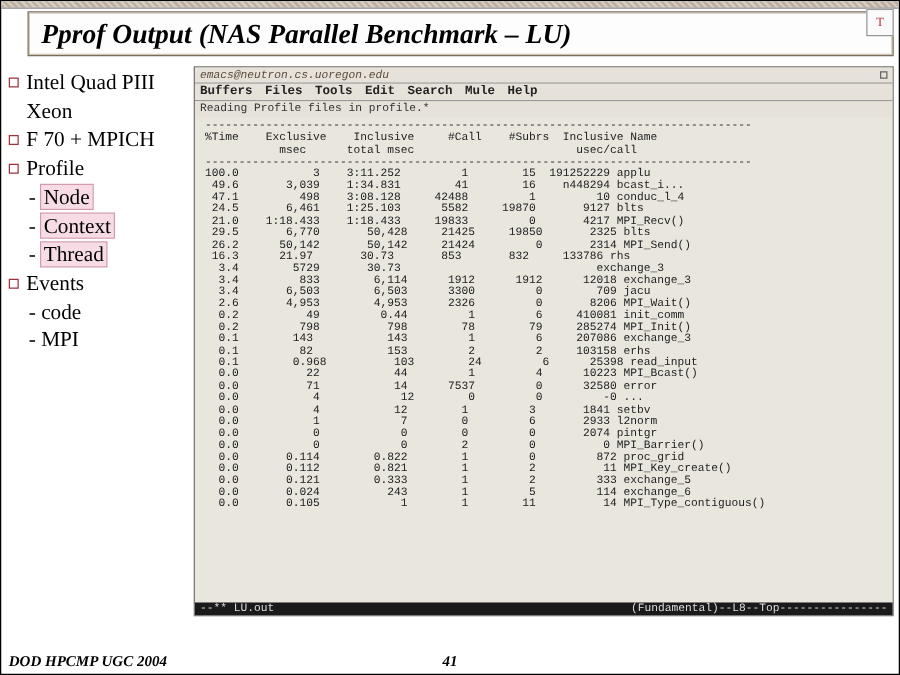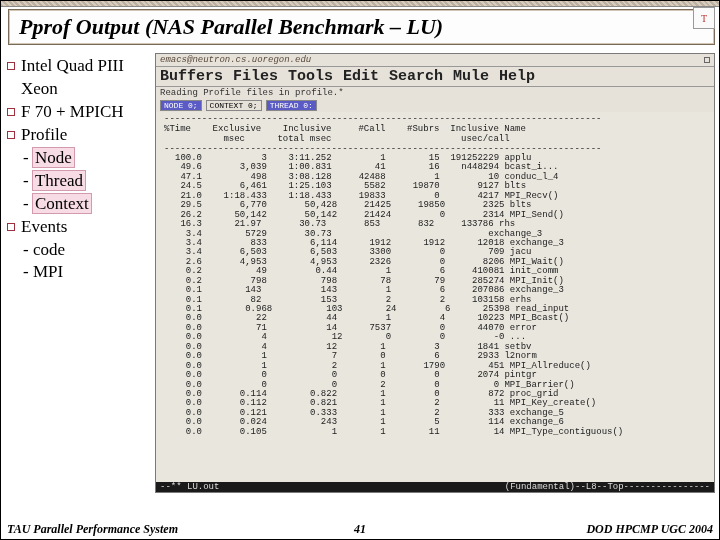--- a/index.html
+++ b/index.html
@@ -15,21 +15,21 @@
     width: 100%; height: 6px;
     background: repeating-linear-gradient(45deg, #bdb0a0, #bdb0a0 2px, #d6cdbf 2px, #d6cdbf 4px);
     border-bottom: 1px solid #888;
   }
   .title-bar {
     padding: 4px 10px;
     font-size: 22px;
     font-weight: bold;
     font-style: italic;
     border: 1px solid #7a6b58;
-    margin: 2px 4px 0 7px;
+    margin: 2px 4px 0 21px;
     background: #fdfdfd;
     box-shadow: inset 0 0 0 1px #cfc6b6;
   }
   .logo {
     position: absolute; top: 6px; right: 4px;
     width: 22px; height: 22px;
     border: 1px solid #999;
     background: #fafafa;
     display: flex; align-items: center; justify-content: center;
     font-size: 10px; color: #b33;
@@ -66,21 +66,21 @@
     border-bottom: 1px solid #999;
     font-size: 9px; font-style: italic;
     padding: 1px 4px;
     color: #5a4a3a;
     display: flex; align-items: center; justify-content: space-between;
   }
   .win-dot { width: 6px; height: 6px; border: 1px solid #666; }
   .menubar {
     background: #e6e2da;
     border-bottom: 1px solid #999;
-    font-size: 15px;
+    font-size: 10px;
     padding: 1px 4px;
     font-family: "Courier New", monospace;
     font-weight: bold;
     color: #222;
     display: flex; gap: 10px;
   }
   .subheader {
     background: #e6e2da;
     font-size: 9px; padding: 1px 4px; color: #333;
     display: flex; gap: 4px; align-items: center;
@@ -93,21 +93,21 @@
   .content {
     flex: 1; background: #e9e6de; overflow: hidden;
     padding: 2px 4px 2px 8px;
   }
   .content .hdr {
     font-size: 9px; color: #222;
     white-space: pre;
   }
   .content .row {
     font-size: 9px; color: #222;
-    white-space: pre; line-height: 1.05; margin-left: 11px;
+    white-space: pre; line-height: 1.05;
   }
   .statusbar {
     background: #1a1a1a; color: #ddd;
     font-size: 9px; padding: 0 4px;
     display: flex; justify-content: space-between;
     font-family: "Courier New", monospace;
     gap: 32px;
   }
   .footer {
     position: absolute; bottom: 2px; left: 0; right: 0;
@@ -132,22 +132,22 @@
       </div>
     <div class="row">
         <div class="sq"></div>
         <div class="txt">F 70 + MPICH</div>
       </div>
     <div class="row">
         <div class="sq"></div>
         <div class="txt">Profile</div>
       </div>
     <div class="sub">- <span class="hl">Node</span></div>
+    <div class="sub">- <span class="hl">Context</span></div>
     <div class="sub">- <span class="hl">Thread</span></div>
-    <div class="sub">- <span class="hl">Context</span></div>
     <div class="row">
         <div class="sq"></div>
         <div class="txt">Events</div>
       </div>
     <div class="sub">- <span>code</span></div>
     <div class="sub">- <span>MPI</span></div>
   </div>
 
   <div class="screenshot">
     <div class="win-title">
@@ -159,67 +159,60 @@
       <span>Files</span>
       <span>Tools</span>
       <span>Edit</span>
       <span>Search</span>
       <span>Mule</span>
       <span>Help</span>
     </div>
     <div class="subheader">
       <span>Reading Profile files in profile.*</span>
     </div>
-    <div class="subheader">
-      <span class="tag blue">NODE 0;</span>
-      <span class="tag">CONTEXT 0;</span>
-      <span class="tag blue">THREAD 0:</span>
-    </div>
     <div class="content">
       <div class="hdr">---------------------------------------------------------------------------------</div>
       <div class="hdr">%Time    Exclusive    Inclusive     #Call    #Subrs  Inclusive Name
            msec      total msec                        usec/call</div>
       <div class="hdr">---------------------------------------------------------------------------------</div>
       <div id="rows">
           <div class="row">100.0           3    3:11.252         1        15  191252229 applu</div>
-          <div class="row"> 49.6       3,039    1:00.831        41        16    n448294 bcast_i...</div>
+          <div class="row"> 49.6       3,039    1:34.831        41        16    n448294 bcast_i...</div>
           <div class="row"> 47.1         498    3:08.128     42488         1         10 conduc_l_4</div>
           <div class="row"> 24.5       6,461    1:25.103      5582     19870       9127 blts</div>
           <div class="row"> 21.0    1:18.433    1:18.433     19833         0       4217 MPI_Recv()</div>
           <div class="row"> 29.5       6,770       50,428     21425     19850       2325 blts</div>
           <div class="row"> 26.2      50,142       50,142     21424         0       2314 MPI_Send()</div>
           <div class="row"> 16.3      21.97       30.73       853       832     133786 rhs</div>
           <div class="row">  3.4        5729       30.73                             exchange_3</div>
           <div class="row">  3.4         833        6,114      1912      1912      12018 exchange_3</div>
           <div class="row">  3.4       6,503        6,503      3300         0        709 jacu</div>
           <div class="row">  2.6       4,953        4,953      2326         0       8206 MPI_Wait()</div>
           <div class="row">  0.2          49         0.44         1         6     410081 init_comm</div>
           <div class="row">  0.2         798          798        78        79     285274 MPI_Init()</div>
           <div class="row">  0.1        143           143         1         6     207086 exchange_3</div>
           <div class="row">  0.1         82           153         2         2     103158 erhs</div>
           <div class="row">  0.1        0.968          103        24         6      25398 read_input</div>
           <div class="row">  0.0          22           44         1         4      10223 MPI_Bcast()</div>
-          <div class="row">  0.0          71           14      7537         0      44070 error</div>
+          <div class="row">  0.0          71           14      7537         0      32580 error</div>
           <div class="row">  0.0           4            12        0         0         -0 ...</div>
           <div class="row">  0.0           4           12        1         3       1841 setbv</div>
           <div class="row">  0.0           1            7        0         6       2933 l2norm</div>
-          <div class="row">  0.0           1            2        1       1790        451 MPI_Allreduce()</div>
           <div class="row">  0.0           0            0        0         0       2074 pintgr</div>
           <div class="row">  0.0           0            0        2         0          0 MPI_Barrier()</div>
           <div class="row">  0.0       0.114        0.822        1         0         872 proc_grid</div>
           <div class="row">  0.0       0.112        0.821        1         2          11 MPI_Key_create()</div>
           <div class="row">  0.0       0.121        0.333        1         2         333 exchange_5</div>
           <div class="row">  0.0       0.024          243        1         5         114 exchange_6</div>
           <div class="row">  0.0       0.105            1        1        11          14 MPI_Type_contiguous()</div>
         </div>
     </div>
     <div class="statusbar">
       <span>--**  LU.out</span>
       <span>(Fundamental)--L8--Top----------------</span>
     </div>
   </div>
 </div>
 
 <div class="footer">
-  <span>TAU Parallel Performance System</span>
   <span class="center">41</span>
   <span>DOD HPCMP UGC 2004</span>
 </div>
 
 </body></html>

